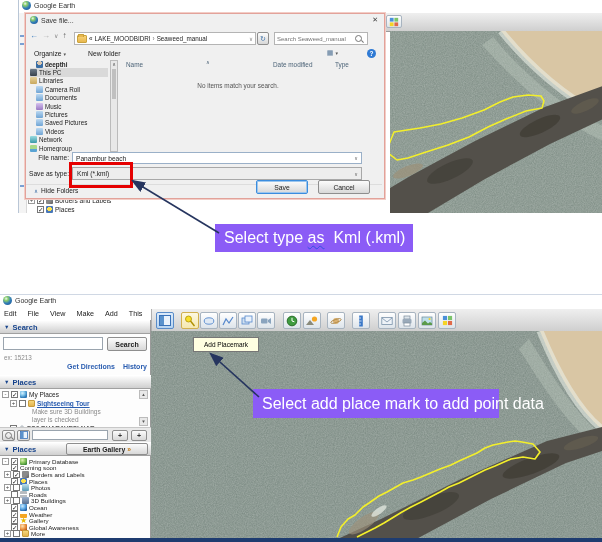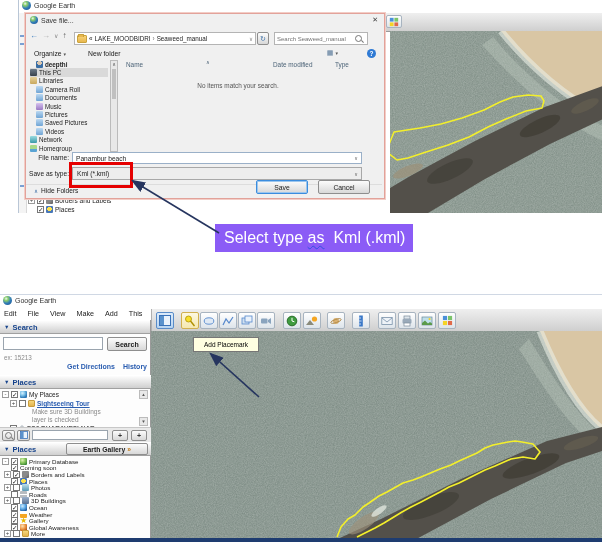--- a/index.html
+++ b/index.html
@@ -537,20 +537,23 @@
           <span class="ic7 i-folder"></span>
           <span>More</span>
         </div>
       </div>
     </div>
 
     <div class="abs tip" style="left:193px;top:42px;width:64px;height:13px">
       <span>Add Placemark</span>
     </div>
 
+    <div class="abs ann" style="left:253px;top:94px;width:246px;height:29px;box-sizing:border-box">
+      <span>Select add place mark to add point data</span>
+    </div>
 
     <div class="abs" style="left:0;top:243px;width:602px;height:5px;background:#1e3c70"></div>
   </div>
 
   <svg class="abs" style="left:0;top:0;pointer-events:none;z-index:40" width="602" height="542" viewBox="0 0 602 542">
     <defs>
       <marker id="ah" markerWidth="9" markerHeight="7" refX="7.5" refY="3.5" orient="auto">
         <path d="M0,0 L9,3.5 L0,7 Z" fill="#26355f"></path>
       </marker>
     </defs>

